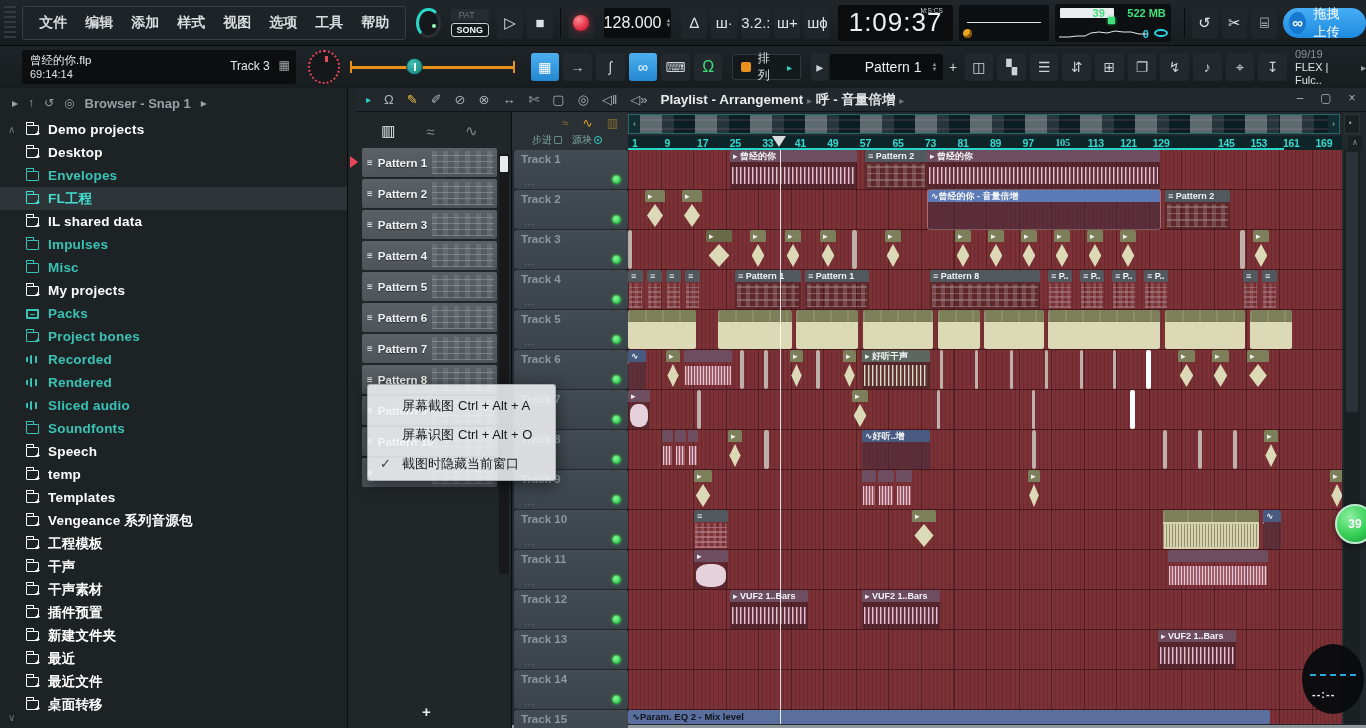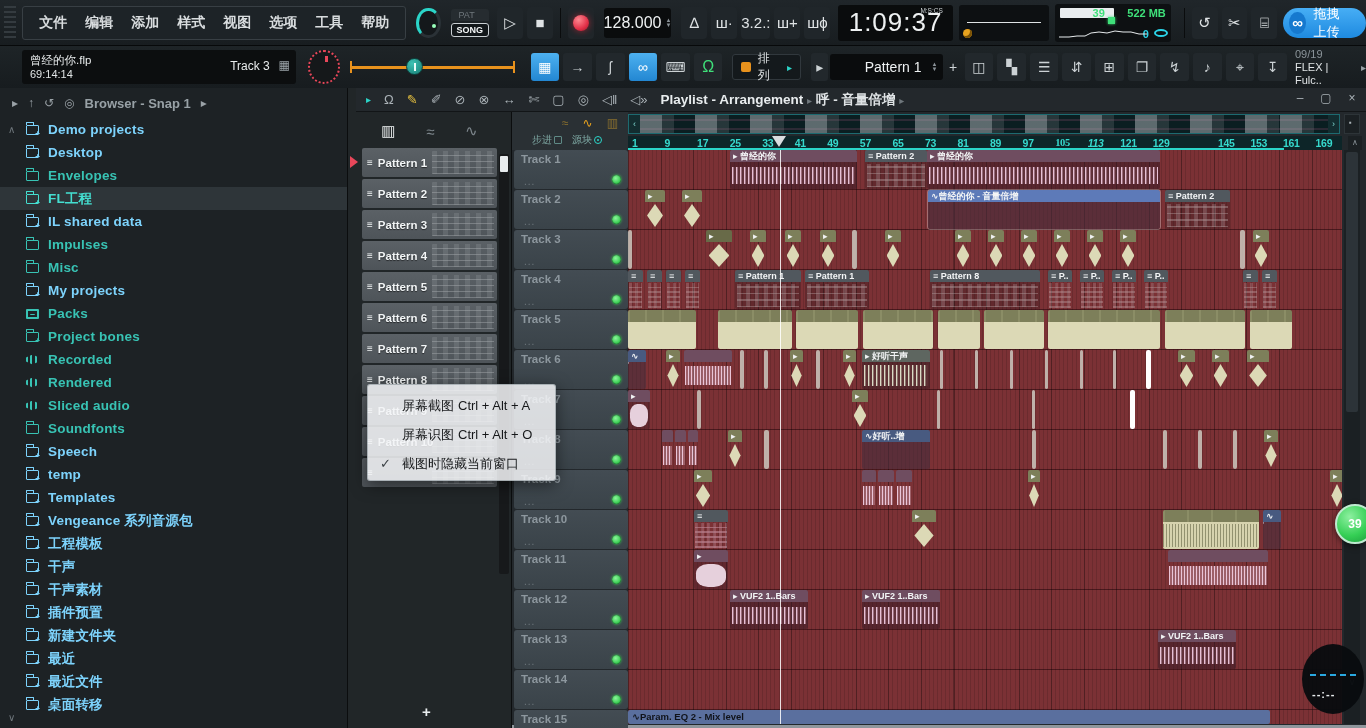--- a/index.html
+++ b/index.html
@@ -68,21 +68,21 @@
   #bheader .ttl{font-weight:700;color:#98a1a6}
   .bitem{height:23px;display:flex;align-items:center;gap:9px;padding-left:26px;font-size:13.5px;font-weight:700;letter-spacing:.2px;white-space:nowrap}
   .bitem.sel{background:#2e3539}
   .bitem .fico{position:relative;width:13px;height:10px;border:1.5px solid currentColor;border-radius:1px;flex:none}
   .bitem .fico:before{content:"";position:absolute;left:-1.5px;top:-4px;width:6px;height:2px;border:1.5px solid currentColor;border-bottom:none;border-radius:1px 1px 0 0}
   .bitem.fplus .fico:after{content:"+";position:absolute;right:-2px;bottom:-4px;font-size:8px;line-height:8px;color:currentColor;font-weight:700}
   .bitem.wav .fico{border:none;border-radius:0;background:repeating-linear-gradient(90deg,currentColor 0 2px,transparent 2px 4.5px);clip-path:polygon(0 30%,50% 0,100% 30%,100% 70%,50% 100%,0 70%)}
   .bitem.wav .fico:before,.bitem.wav .fico:after{display:none}
   .bitem.box .fico{border-width:2px}
   .bitem.box .fico:before{left:2px;top:3px;width:5px;height:1px;border:none;background:currentColor}
-  .salmon{color:#7dd3fc}
+  .salmon{color:#ffffff}
   .teal{color:#38c3b4}
   .tealbright{color:#44ded0}
   .scrollhint{position:absolute;left:8px;color:#6f777c;font-size:10px}
   
   #patpanel{position:absolute;left:348px;top:88px;width:164px;height:640px;background:#212628;border-right:1px solid #0b0d0e;overflow:hidden}
   #pattabs{height:34px;display:flex;align-items:center;justify-content:space-around;padding:0 18px;margin-top:26px}
   #pattabs span{font-size:15px;color:#7c858b}
   #pattabs span.act{color:#f2f5f6}
   .pcell{position:relative;margin:0 14px 2px 14px;height:29px;background:linear-gradient(#5b6166,#4e5459);border-radius:2px;display:flex;align-items:center;padding-left:5px;gap:5px}
   .pcell .pico{font-size:10px;color:#eef1f2}
@@ -549,21 +549,21 @@
       <span class="tick" style="left: 134.2px;">33</span>
       <span class="tick" style="left: 166.75px;">41</span>
       <span class="tick" style="left: 199.3px;">49</span>
       <span class="tick" style="left: 231.85px;">57</span>
       <span class="tick" style="left: 264.4px;">65</span>
       <span class="tick" style="left: 296.95px;">73</span>
       <span class="tick" style="left: 329.5px;">81</span>
       <span class="tick" style="left: 362.05px;">89</span>
       <span class="tick" style="left: 394.6px;">97</span>
       <span class="tick" style="left: 427.15px; font-family: Liberation Serif, serif;">105</span>
-      <span class="tick" style="left: 459.7px; font-style: italic;">113</span>
+      <span class="tick" style="left: 459.7px;">113</span>
       <span class="tick" style="left: 492.25px;">121</span>
       <span class="tick" style="left: 524.8px;">129</span>
       <span class="tick" style="left: 554px; margin-top: 28px;">137</span>
       <span class="tick" style="left: 589.9px;">145</span>
       <span class="tick" style="left: 622.45px;">153</span>
       <span class="tick" style="left: 655px;">161</span>
       <span class="tick" style="left: 687.55px;">169</span>
   </div>
   <div id="rulerup">∧</div>
   <div id="playheadtri"></div>

